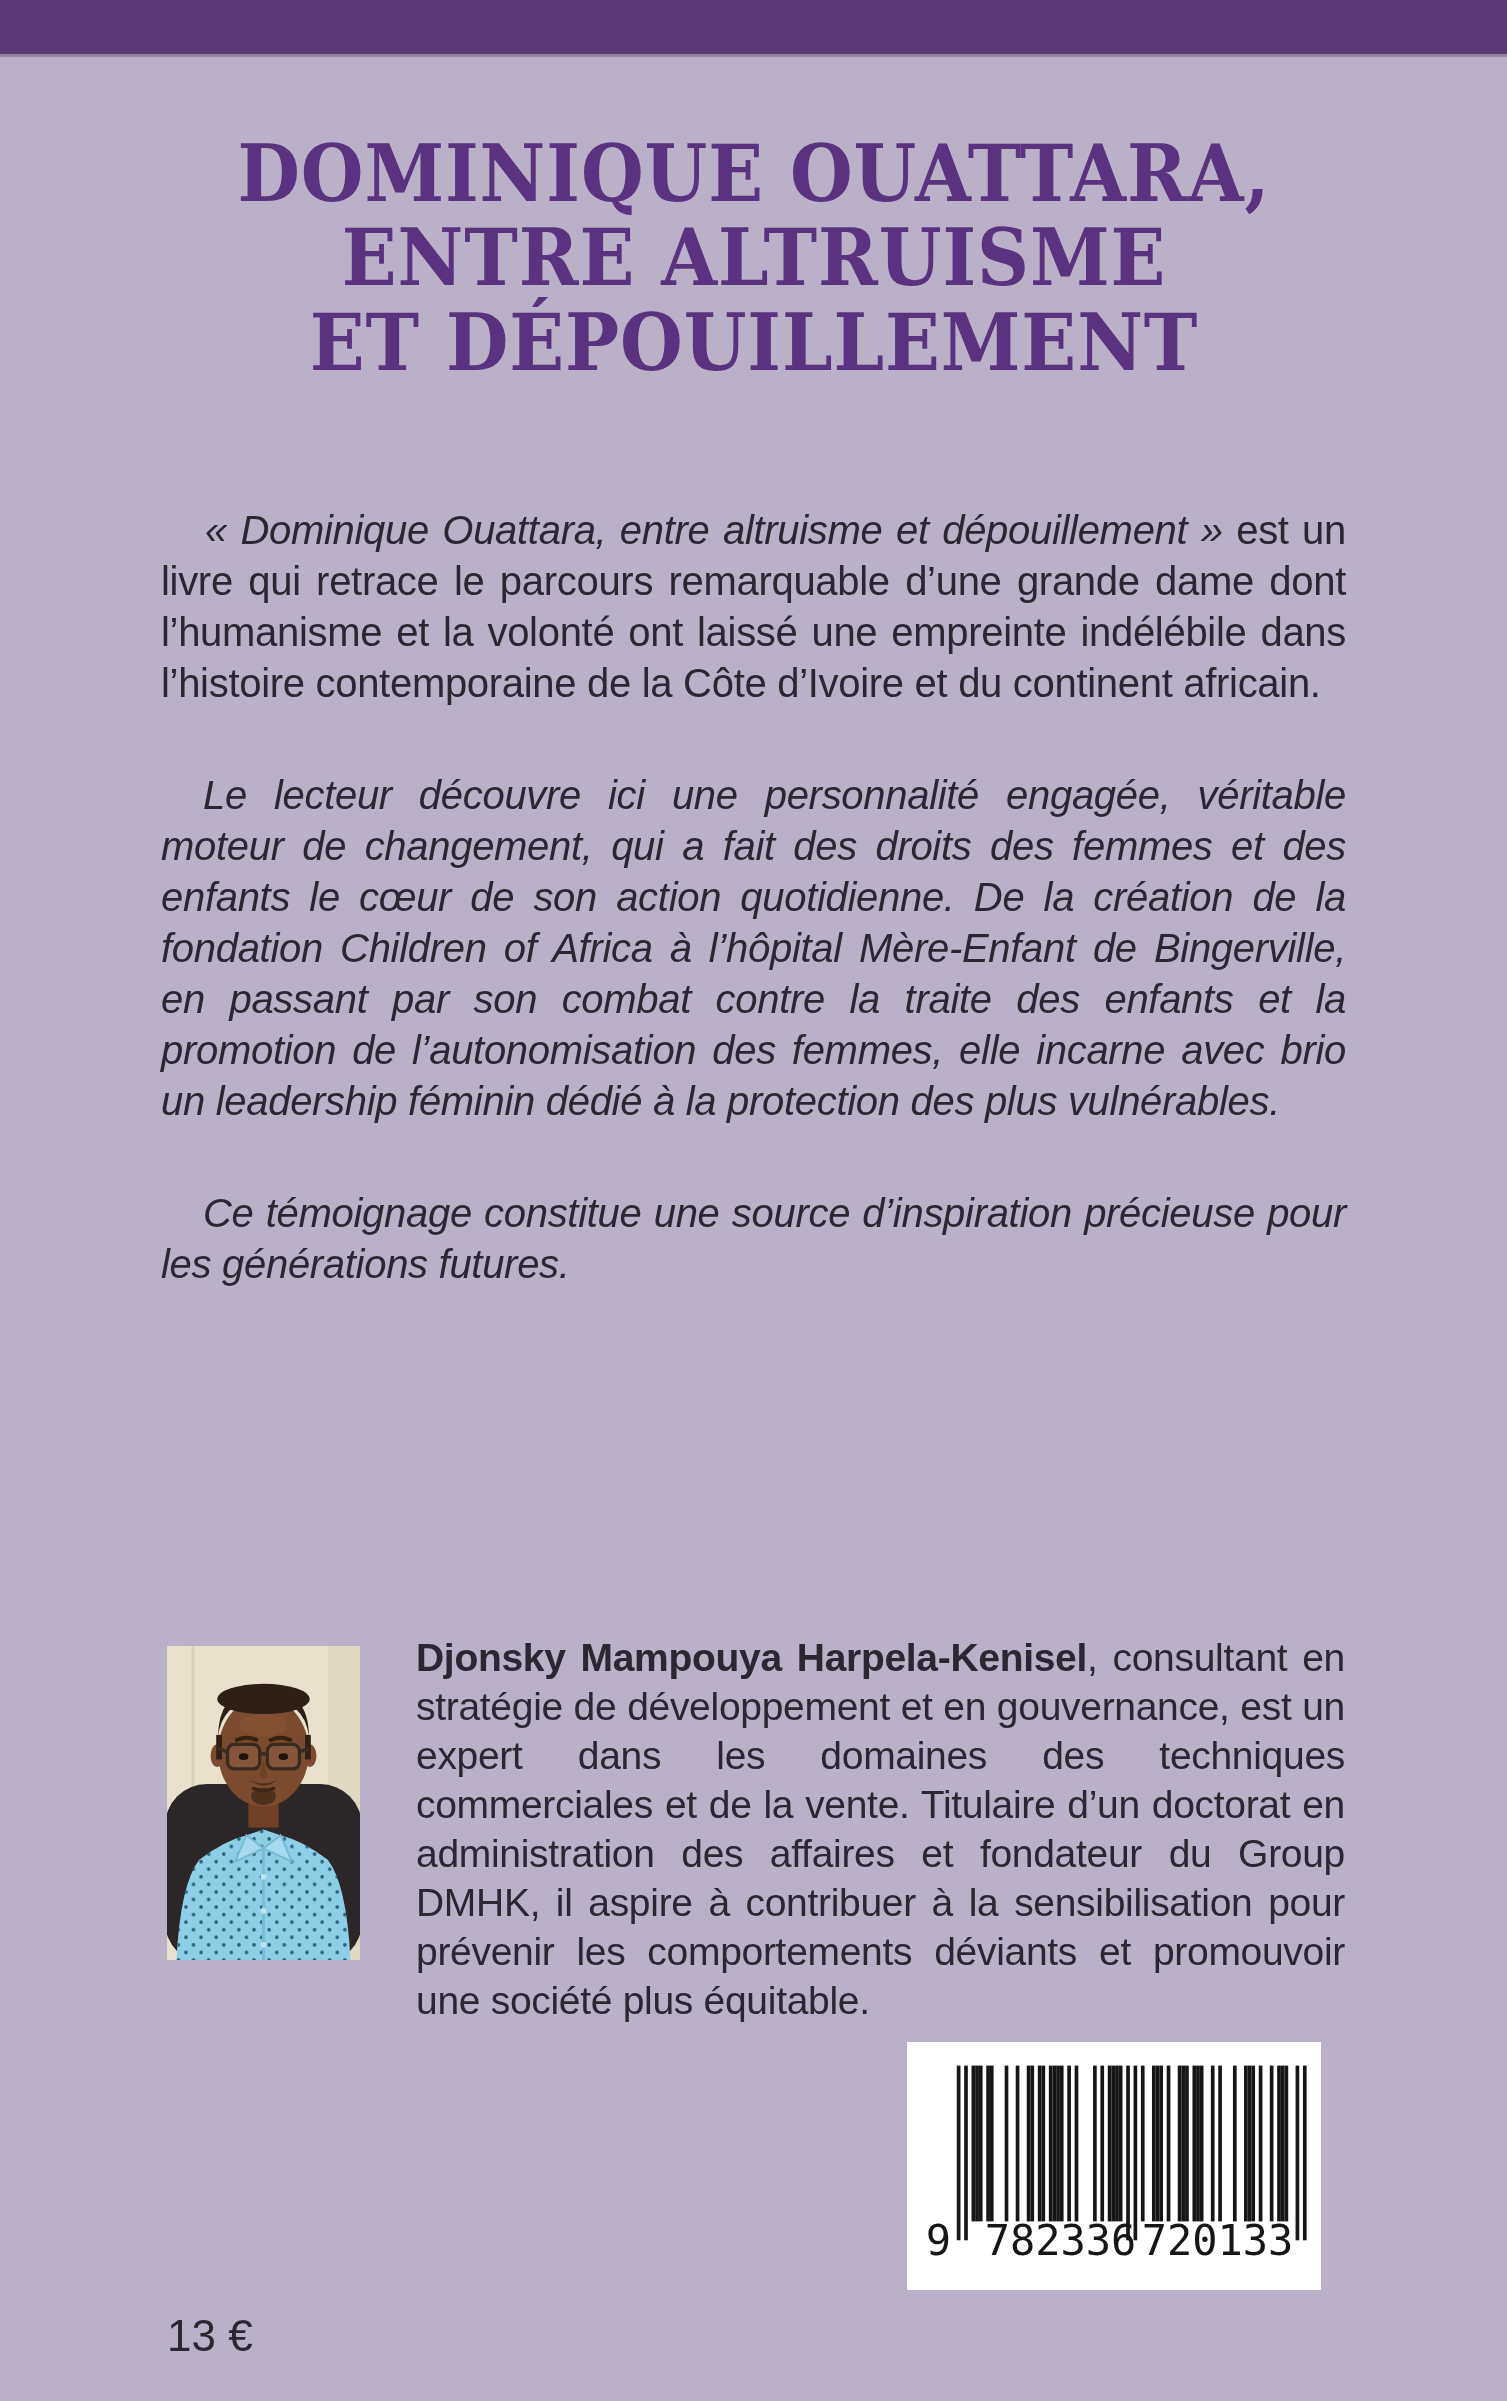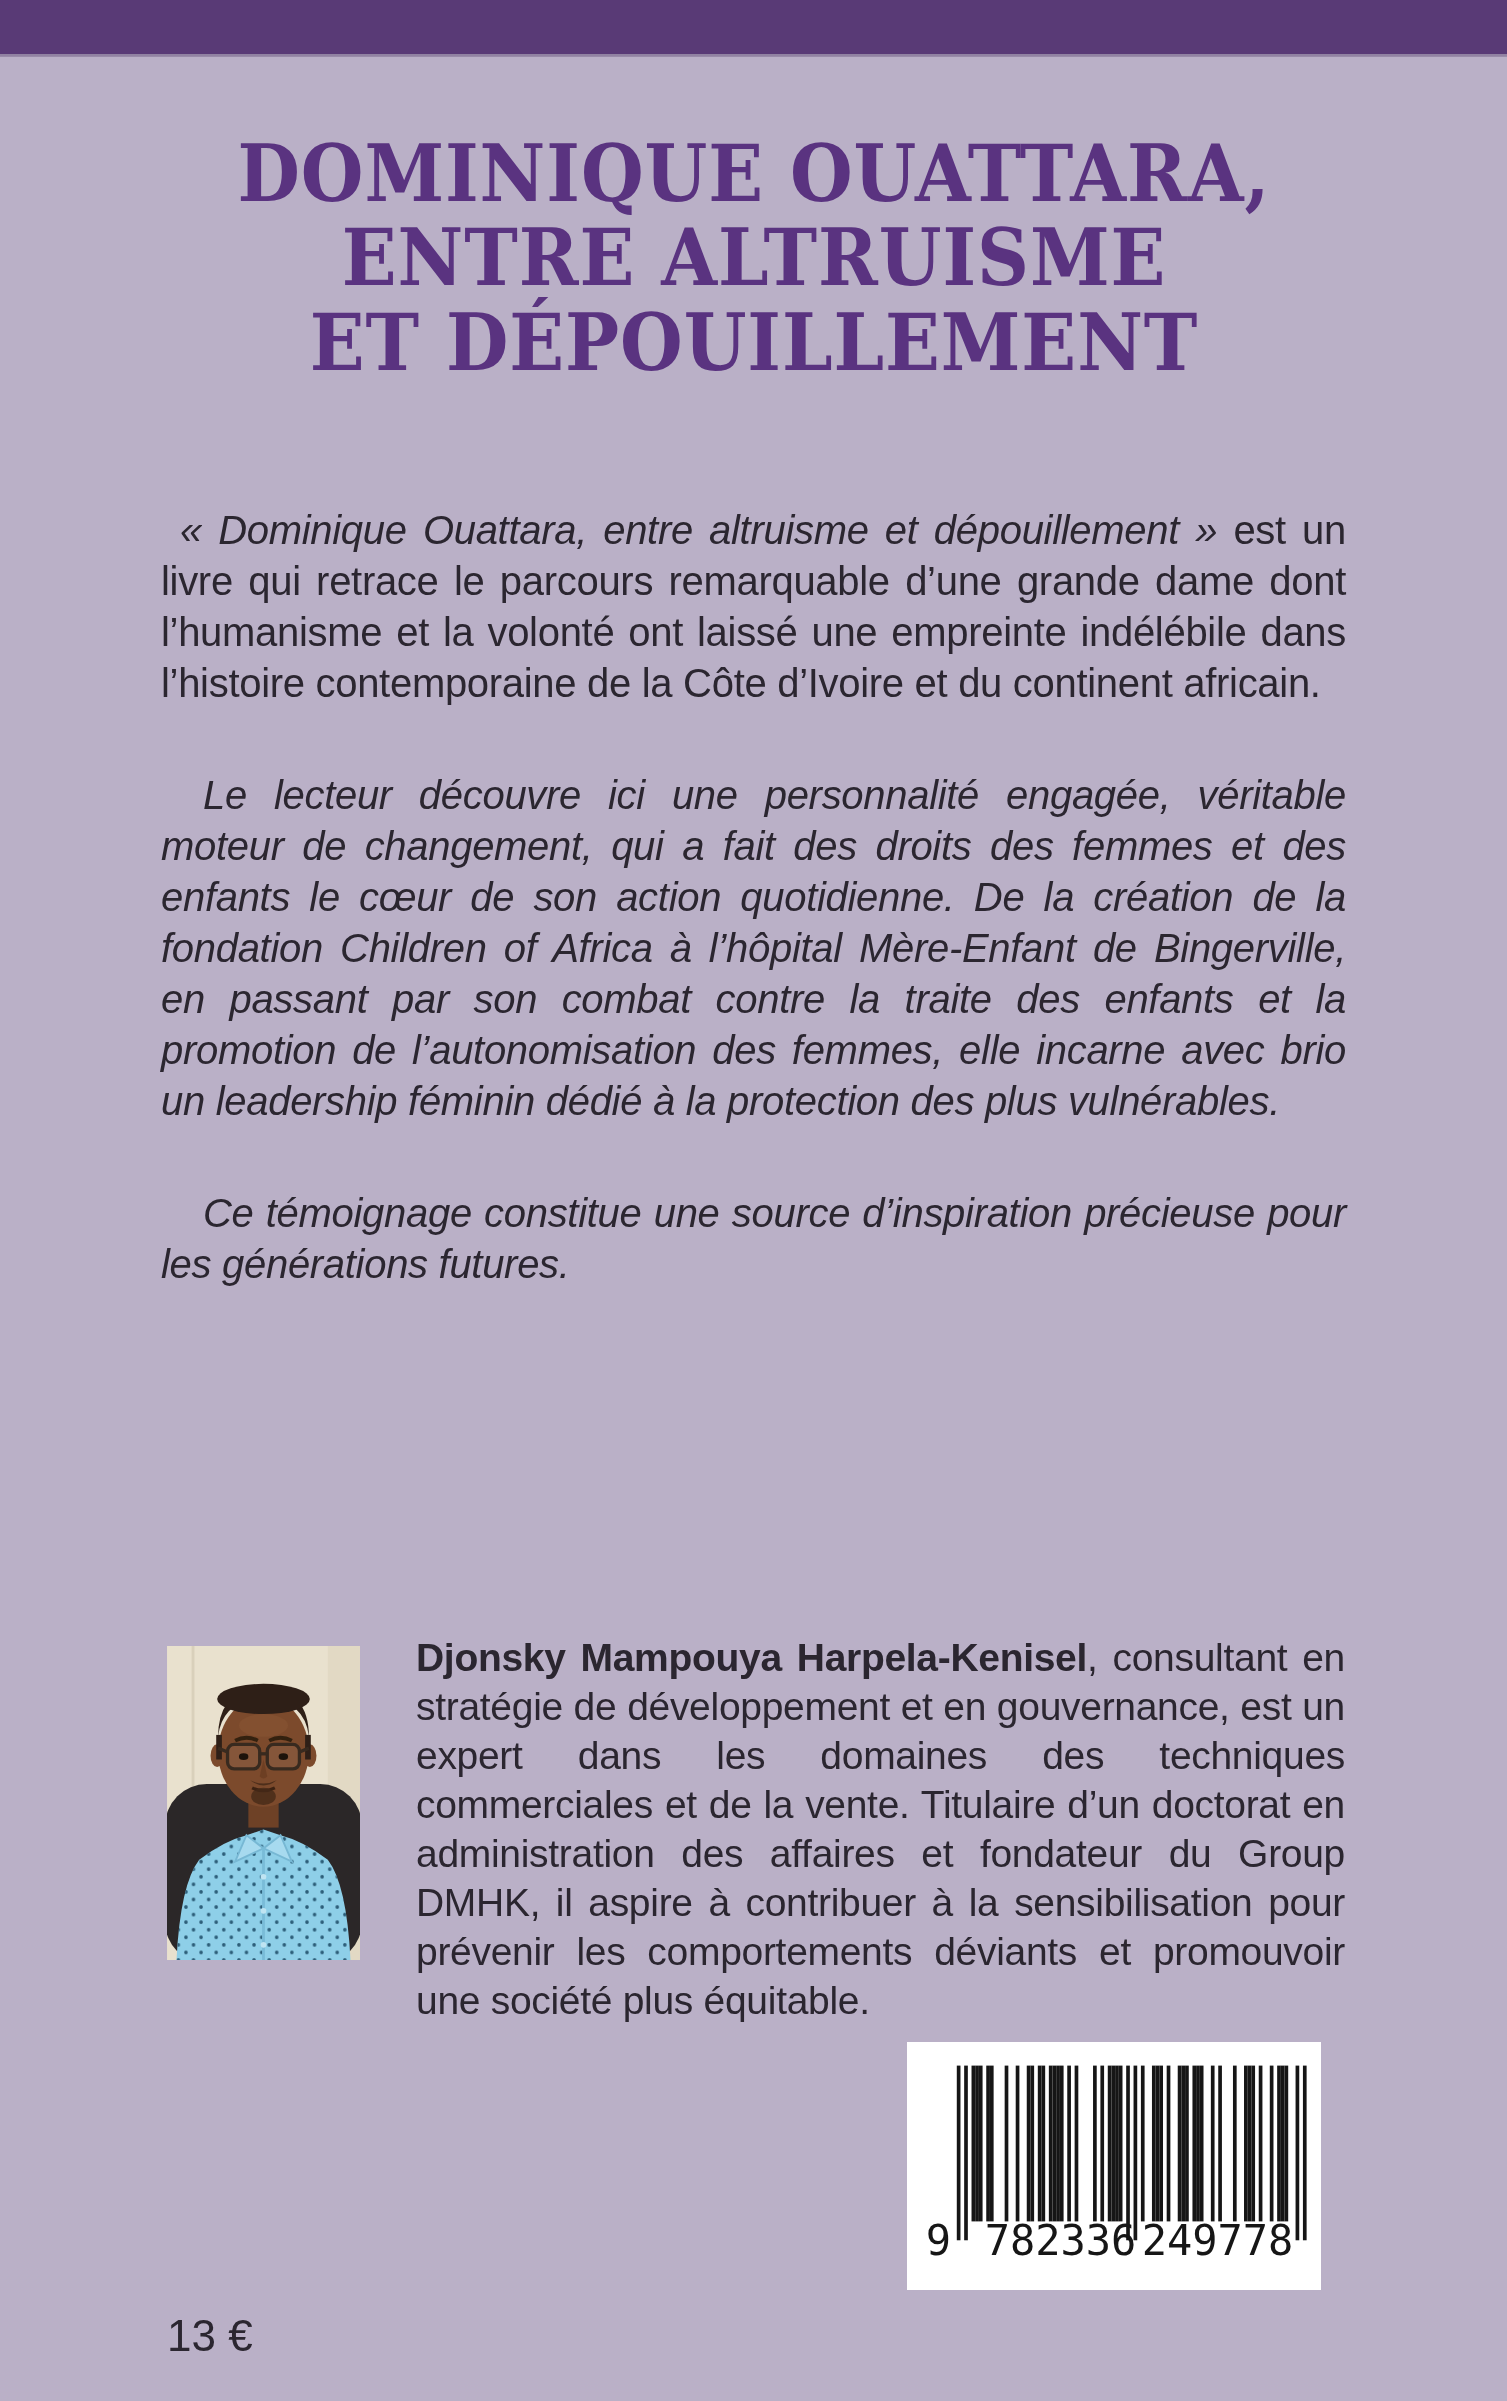--- a/index.html
+++ b/index.html
@@ -31,21 +31,21 @@
   .synopsis{
     position:absolute;left:161px;top:505px;width:1185px;
     font-size:40px;line-height:51px;
     letter-spacing:-0.3px;
     text-align:justify;
   }
   .synopsis p{margin:0;}
   .synopsis p + p{margin-top:61px;font-style:italic;}
   .p-indent-sm{text-indent:19px;}
   .p-indent{text-indent:42px;}
-  .book-ref{}
+  .book-ref{margin-left:25px;}
   .author-block{position:absolute;left:0;top:0;width:100%;}
   .author-photo{
     position:absolute;left:167px;top:1646px;width:193px;height:314px;
     display:block;
   }
   .bio{
     position:absolute;left:416px;top:1633px;width:929px;
     margin:0;
     font-size:39px;line-height:49px;
     letter-spacing:-0.3px;
@@ -197,18 +197,18 @@
         <rect x="383.50" y="25" width="3.90" height="165" fill="#161616"></rect>
         <rect x="391.30" y="25" width="3.90" height="165" fill="#161616"></rect>
         <rect x="395.20" y="25" width="3.90" height="165" fill="#161616"></rect>
         <rect x="399.10" y="25" width="3.90" height="165" fill="#161616"></rect>
         <rect x="410.80" y="25" width="3.90" height="185" fill="#161616"></rect>
         <rect x="418.60" y="25" width="3.90" height="185" fill="#161616"></rect>
       </svg>
     <div class="bc-digits">
       <span class="bc-prefix">9</span>
       <span class="bc-left">782336</span>
-      <span class="bc-right">249778</span>
+      <span class="bc-right">720133</span>
     </div>
   </div>
 
 </div>
 
 
 </body></html>

